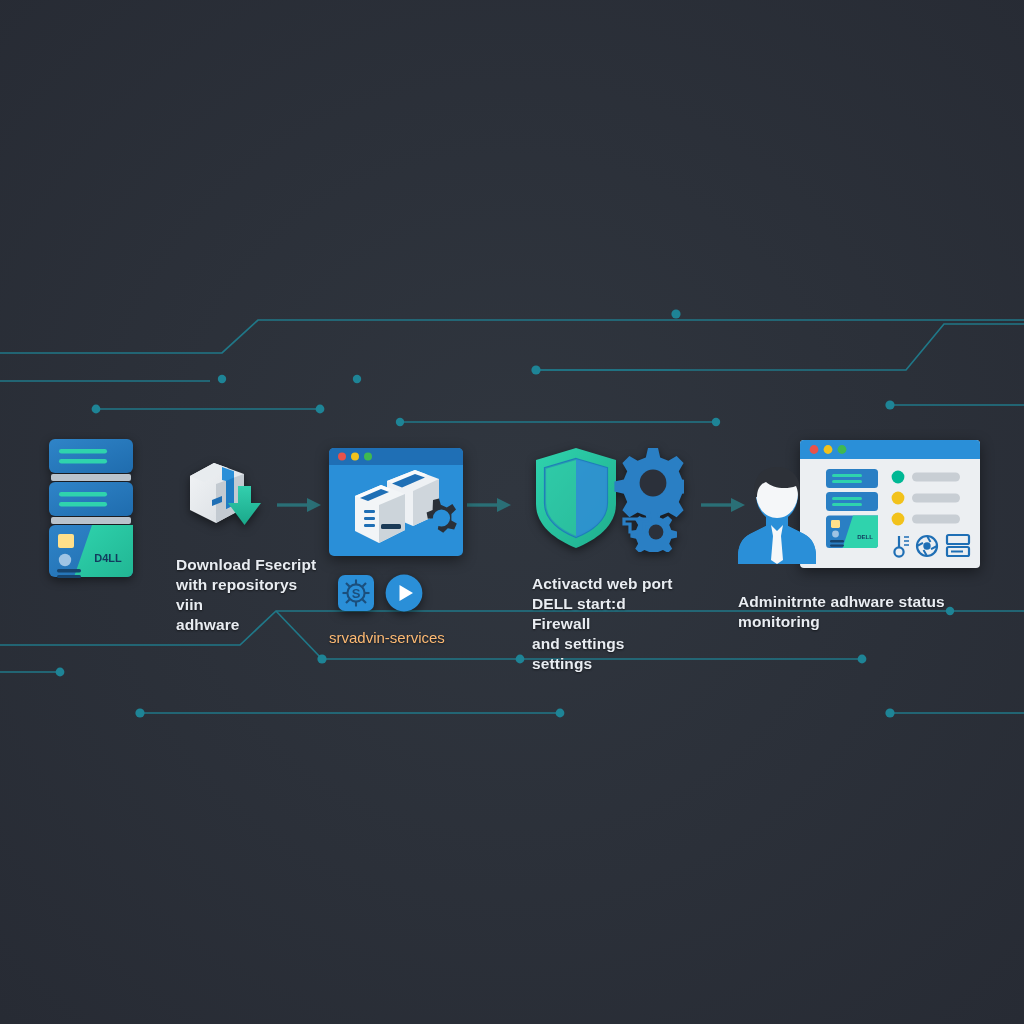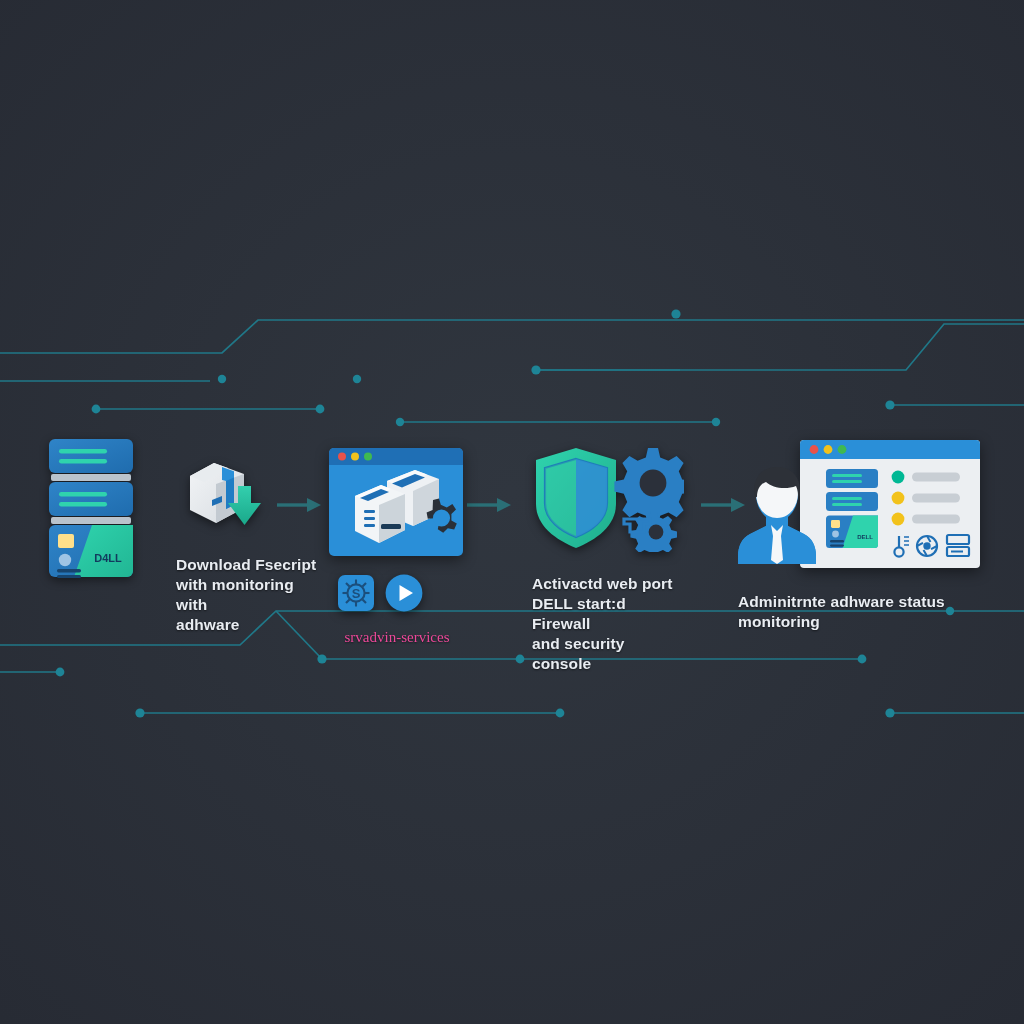--- a/index.html
+++ b/index.html
@@ -12,23 +12,22 @@
   
   #circuit-bg{ position:absolute; inset:0; z-index:0; }
   
   #stage{ position:absolute; inset:0; z-index:2; }
   .step{ position:absolute; }
   .caption{
     color:#e9edf2; font-size:15.5px; line-height:20px;
     letter-spacing:.1px; text-shadow:0 1px 2px rgba(0,0,0,.55);font-weight:bold;
   }
   .sublabel{
-    color:#ec4899; font-size:15px; line-height:19px; text-align:center;
+    color:#fdba74; font-size:15px; line-height:19px; text-align:left;
     text-shadow:0 1px 2px rgba(0,0,0,.55);
-    font-family:Liberation Serif, serif;
   }
   .arrow{ position:absolute; }
   
   .rackwrap{ filter:drop-shadow(0 3px 5px rgba(0,0,0,.45)); }
   .winwrap{ filter:drop-shadow(0 4px 7px rgba(0,0,0,.45)); }
   .iconwrap{ filter:drop-shadow(0 3px 5px rgba(0,0,0,.5)); }
 </style>
 </head>
 <body>
 
@@ -146,21 +145,21 @@
 
         <path d="M40 11.9 L52 16.2 L52 50 L44 54 L44 26 L40 25 Z" fill="#2a8fd8"></path>
         <path d="M44 26 L52 22.5 L52 50 L44 54 Z" fill="#1f7cc4"></path>
         <path d="M40 41 L30 45 L30 51 L40 47 Z" fill="#1f6fb5"></path>
 
         <path d="M56 31 h13 v17 h10 L62.5 70 L46 48 h10 z" fill="url(#arwg)"></path>
       </svg>
     </div>
     <div class="caption" style="margin-top:16px; width:148px;">
       <div>Download Fsecript</div>
-      <div>with monitoring with</div>
+      <div>with repositorys viin</div>
       <div>adhware</div>
     </div>
   </div>
 
   <div class="arrow" style="left:466px; top:496px;">
     <svg width="48" height="18" viewBox="0 0 48 18">
       <line x1="1" y1="9" x2="33" y2="9" stroke="#2a6f76" stroke-width="3.4"></line>
       <path d="M31 2 L45 9 L31 16 Z" fill="#2a6f76"></path>
     </svg>
   </div>
@@ -258,21 +257,21 @@
           <path d="M120 66 l7 0 1.5 6.6 5.8 2.4 5.8 -3.4 4.9 4.9 -3.4 5.8 2.4 5.8 6.6 1.5 0 7 -6.6 1.5 -2.4 5.8 3.4 5.8 -4.9 4.9 -5.8 -3.4 -5.8 2.4 -1.5 6.6 -7 0 -1.5 -6.6 -5.8 -2.4 -5.8 3.4 -4.9 -4.9 3.4 -5.8 -2.4 -5.8 -6.6 -1.5 0 -7 6.6 -1.5 2.4 -5.8 -3.4 -5.8 4.9 -4.9 5.8 3.4 5.8 -2.4 z" transform="translate(0,-2) scale(.86) translate(18,12)"></path>
           <circle cx="124" cy="86" r="7.4" fill="#2b303a"></circle>
         </g>
 
         <path d="M92 73 h26 v5 h-6 v8 h-14 v-8 h-6 z" fill="none" stroke="#2a7fc4" stroke-width="3.2"></path>
       </svg>
     </div>
     <div class="caption" style="margin-top:18px; width:156px;">
       <div>Activactd web port</div>
       <div>DELL start:d Firewall</div>
-      <div>and security console</div>
+      <div>and settings settings</div>
     </div>
   </div>
 
   <div class="step" style="left:738px; top:440px; width:262px;">
     <div style="position:relative; height:140px;">
 
       <div class="winwrap" style="position:absolute; left:62px; top:0;">
         <svg width="180" height="128" viewBox="0 0 180 128">
           <rect x="0" y="0" width="180" height="128" rx="4" fill="#eceff2"></rect>
           <rect x="0" y="0" width="180" height="19" rx="4" fill="#2a8fd8"></rect>

